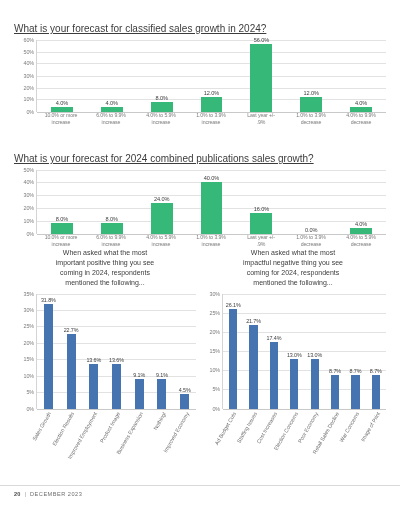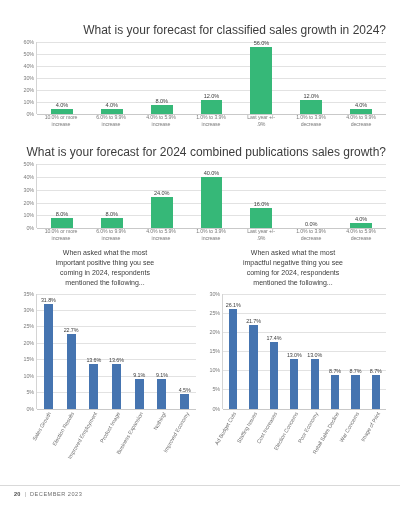--- a/index.html
+++ b/index.html
@@ -22,26 +22,27 @@
     box-sizing: border-box;
     padding: 0;
   }
 
   
   .chart-block {
     position: absolute;
     box-sizing: border-box;
   }
   .chart-title {
-    text-align: right;
-    font-size: 12px;
+    text-align: left;
+    font-size: 10px;
     color: #3c3c3c;
     line-height: 1.35;
     margin: 0 0 4px 0;
     font-weight: normal;
+    text-decoration: underline;
   }
   .chart-title-small {
     text-align: center;
     font-size: 7px;
     color: #3c3c3c;
     line-height: 1.45;
     margin: 0 0 5px 0;
     font-weight: normal;
   }
 
@@ -248,21 +249,21 @@
         <div class="xlabel">10.0% or more<br>increase</div>
         <div class="xlabel">6.0% to 9.9%<br>increase</div>
         <div class="xlabel">4.0% to 5.9%<br>increase</div>
         <div class="xlabel">1.0% to 3.9%<br>increase</div>
         <div class="xlabel">Last year +/-<br>.9%</div>
         <div class="xlabel">1.0% to 3.9%<br>decrease</div>
         <div class="xlabel">4.0% to 9.9%<br>decrease</div>
       </div>
   </div>
 
-  <div class="chart-block" style="left:14px; top:144px; width:372px; height:104px;">
+  <div class="chart-block" style="left:14px; top:152px; width:372px; height:104px;">
     <div class="chart-title">What is your forecast for 2024 combined publications sales growth?</div>
     <div class="plot-wrap" style="height:64px;">
       <div class="yaxis" id="c2-yaxis" style="width:22px;">
           <div class="ytick" style="top: 100%;">0%</div>
           <div class="ytick" style="top: 80%;">10%</div>
           <div class="ytick" style="top: 60%;">20%</div>
           <div class="ytick" style="top: 40%;">30%</div>
           <div class="ytick" style="top: 20%;">40%</div>
           <div class="ytick" style="top: 0%;">50%</div>
         </div>

